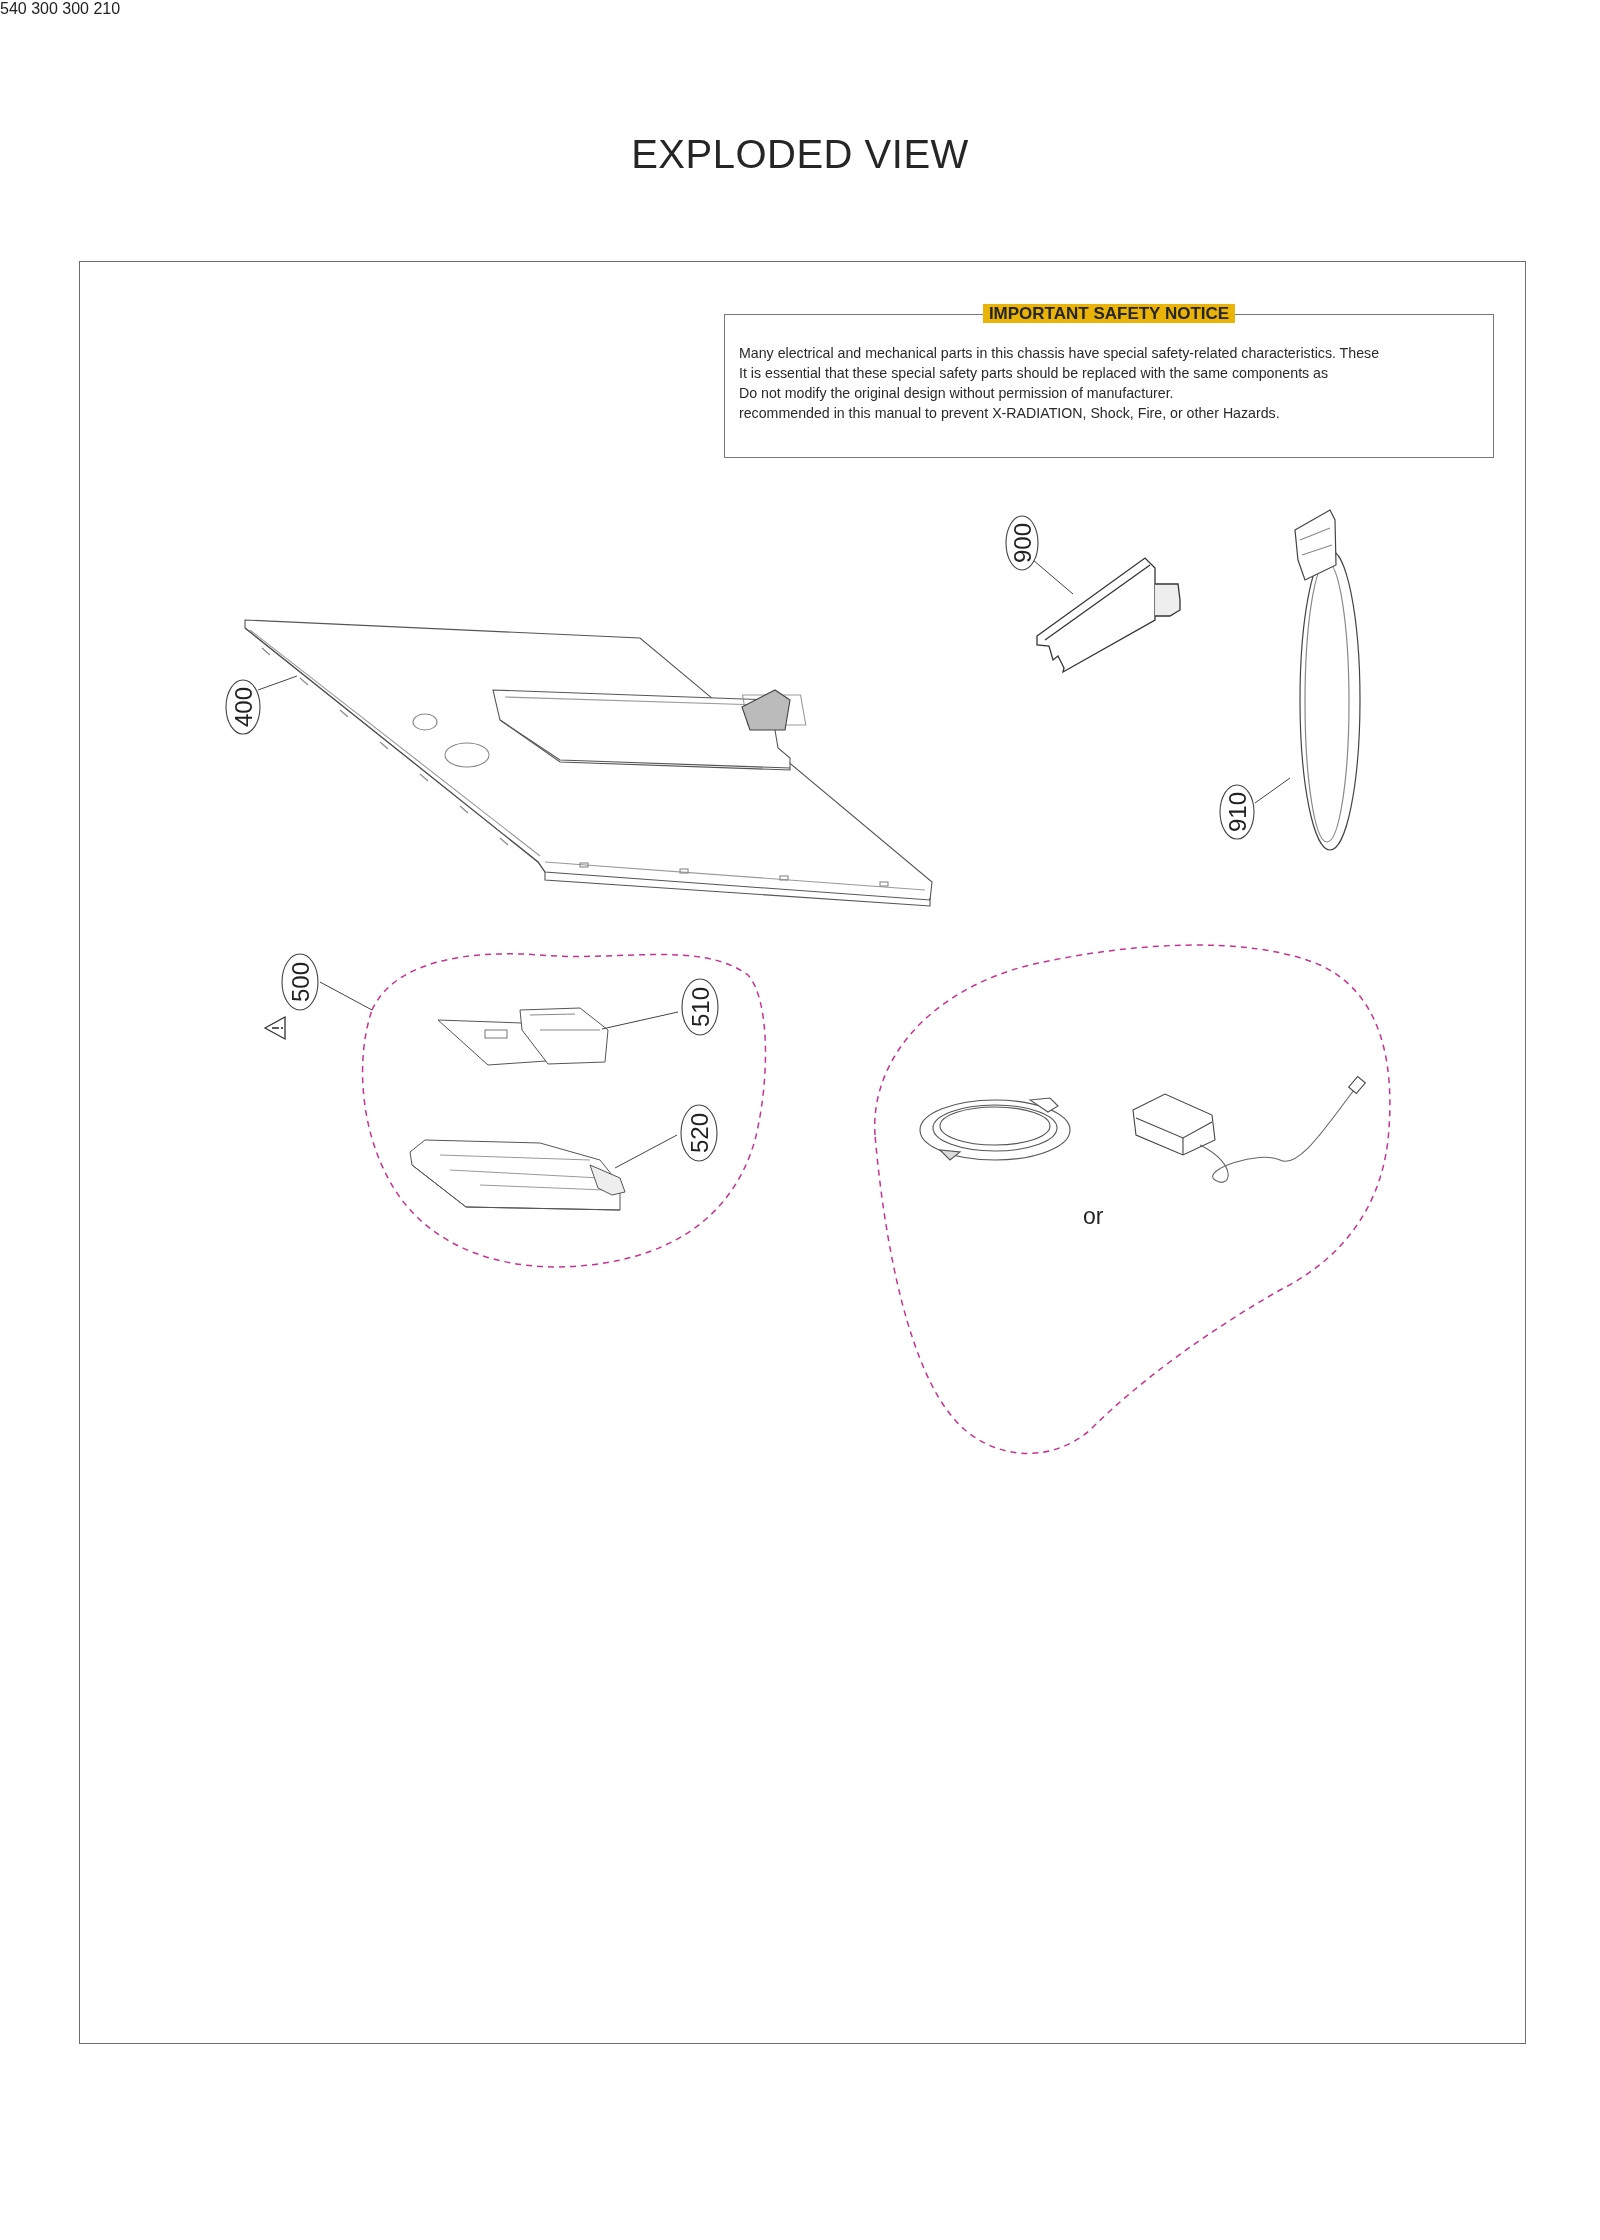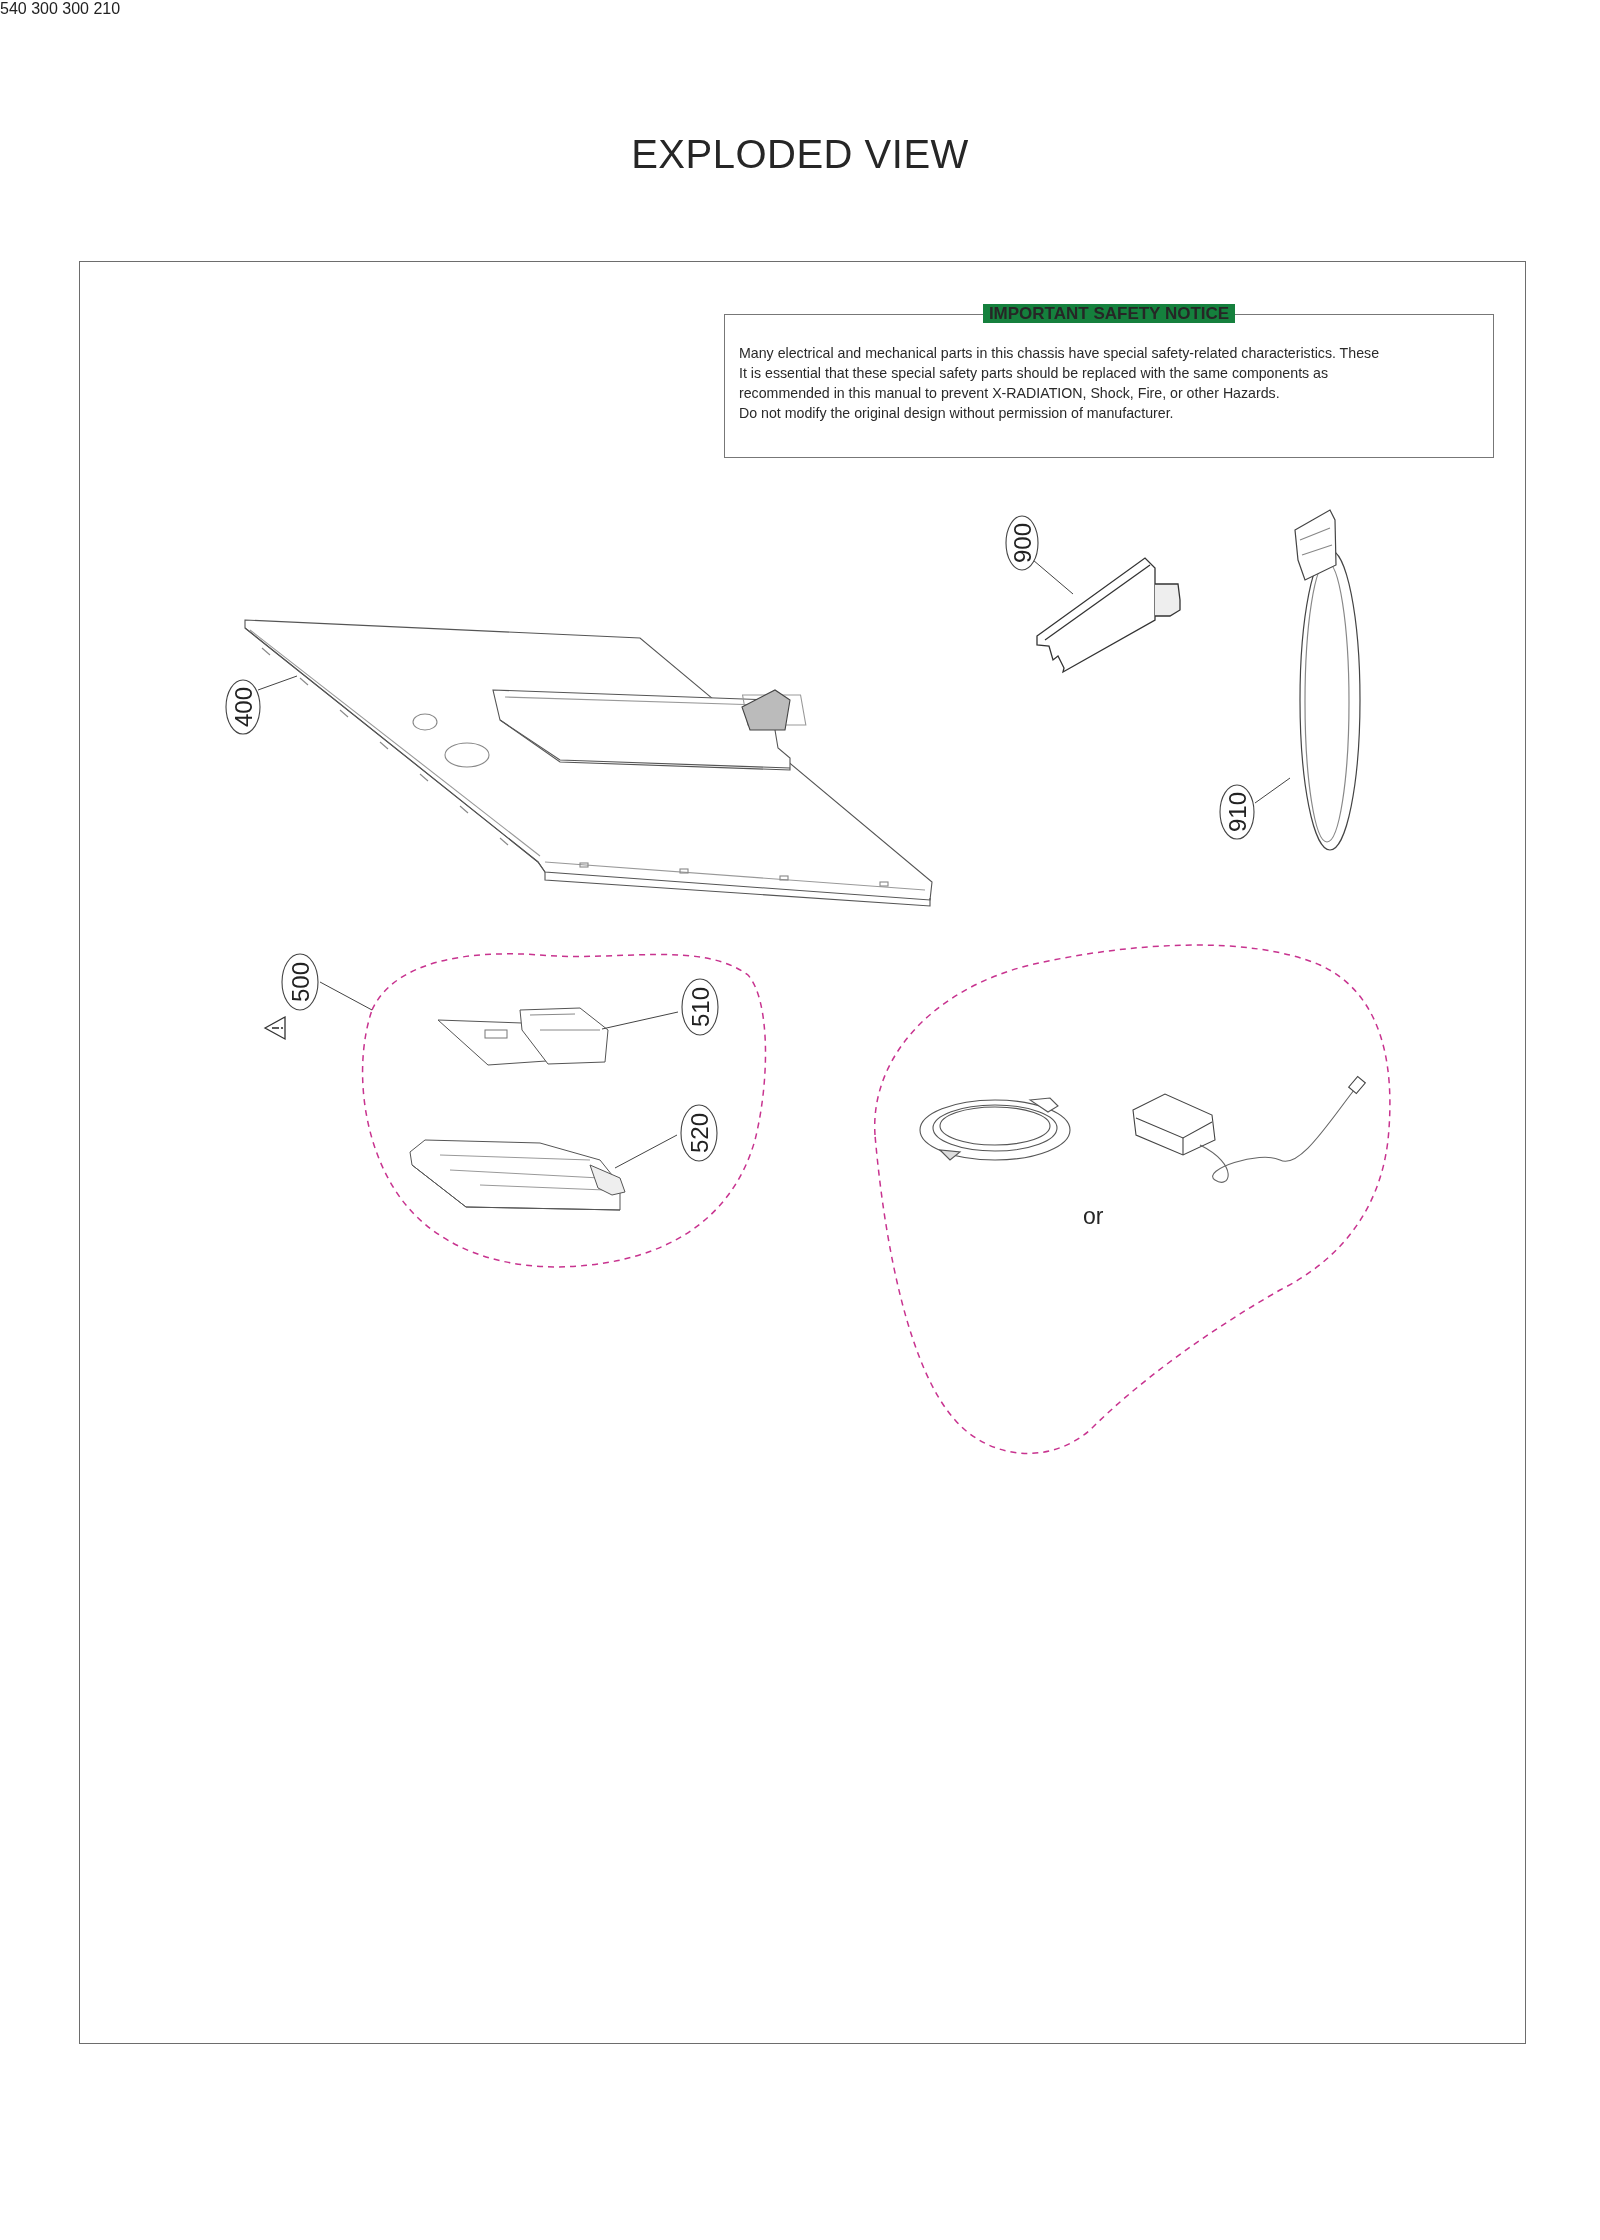--- a/index.html
+++ b/index.html
@@ -1,43 +1,43 @@
 <!DOCTYPE html>
 <html><head>
 <meta charset="utf-8">
 <style>
   html, body { margin:0; padding:0; background:#ffffff; }
   body { width:1600px; height:2240px; position:relative; font-family:"Liberation Sans", sans-serif; color:#222; overflow:hidden; }
   .title { position:absolute; left:0; width:1600px; top:132px; text-align:center; font-size:40px; font-weight:normal; color:#262626; letter-spacing:0.5px; }
   .frame { position:absolute; left:79px; top:261px; width:1447px; height:1783px; border:1.5px solid #6d6d6d; box-sizing:border-box; }
   .notice { position:absolute; left:724px; top:314px; width:770px; height:144px; border:1.5px solid #777; box-sizing:border-box; }
   .notice-title { position:absolute; top:-11px; left:0; right:0; text-align:center; }
-  .notice-title span { background:#15803d; padding:0 6px; font-weight:bold; font-size:17px; color:#262626; }
+  .notice-title span { background:#eab308; padding:0 6px; font-weight:bold; font-size:17px; color:#262626; }
   .notice-body { position:absolute; left:14px; right:20px; top:28px; font-size:14.2px; line-height:20px; color:#2a2a2a; text-align:justify; }
   .notice-body p { margin:0; }
   .inline-warn { display:inline-block; vertical-align:-2px; margin:0 3px; }
   svg.art { position:absolute; left:0; top:0; }
   .or-label { position:absolute; left:1083px; top:1203px; font-size:23px; color:#262626; }
 </style>
 </head>
 <body>
 
 
 
 <div class="title">EXPLODED VIEW</div>
 
 <div class="frame"></div>
 
 <div class="notice">
   <div class="notice-title"><span>IMPORTANT SAFETY NOTICE</span></div>
   <div class="notice-body">
     <p>Many electrical and mechanical parts in this chassis have special safety-related characteristics. These</p>
     <p>It is essential that these special safety parts should be replaced with the same components as</p>
+    <p>Do not modify the original design without permission of manufacturer.</p>
     <p>recommended in this manual to prevent X-RADIATION, Shock, Fire, or other Hazards.</p>
-    <p>Do not modify the original design without permission of manufacturer.</p>
   </div>
 </div>
 
 <svg class="art" width="1600" height="2240" viewBox="0 0 1600 2240">
   <defs>
     <g id="warn">
       <path d="M0 -12 L11 8 L-11 8 Z" fill="none" stroke="#333" stroke-width="1.3"></path>
       <line x1="0" y1="-5" x2="0" y2="2" stroke="#333" stroke-width="1.6"></line>
       <circle cx="0" cy="5" r="1.1" fill="#333"></circle>
     </g>

